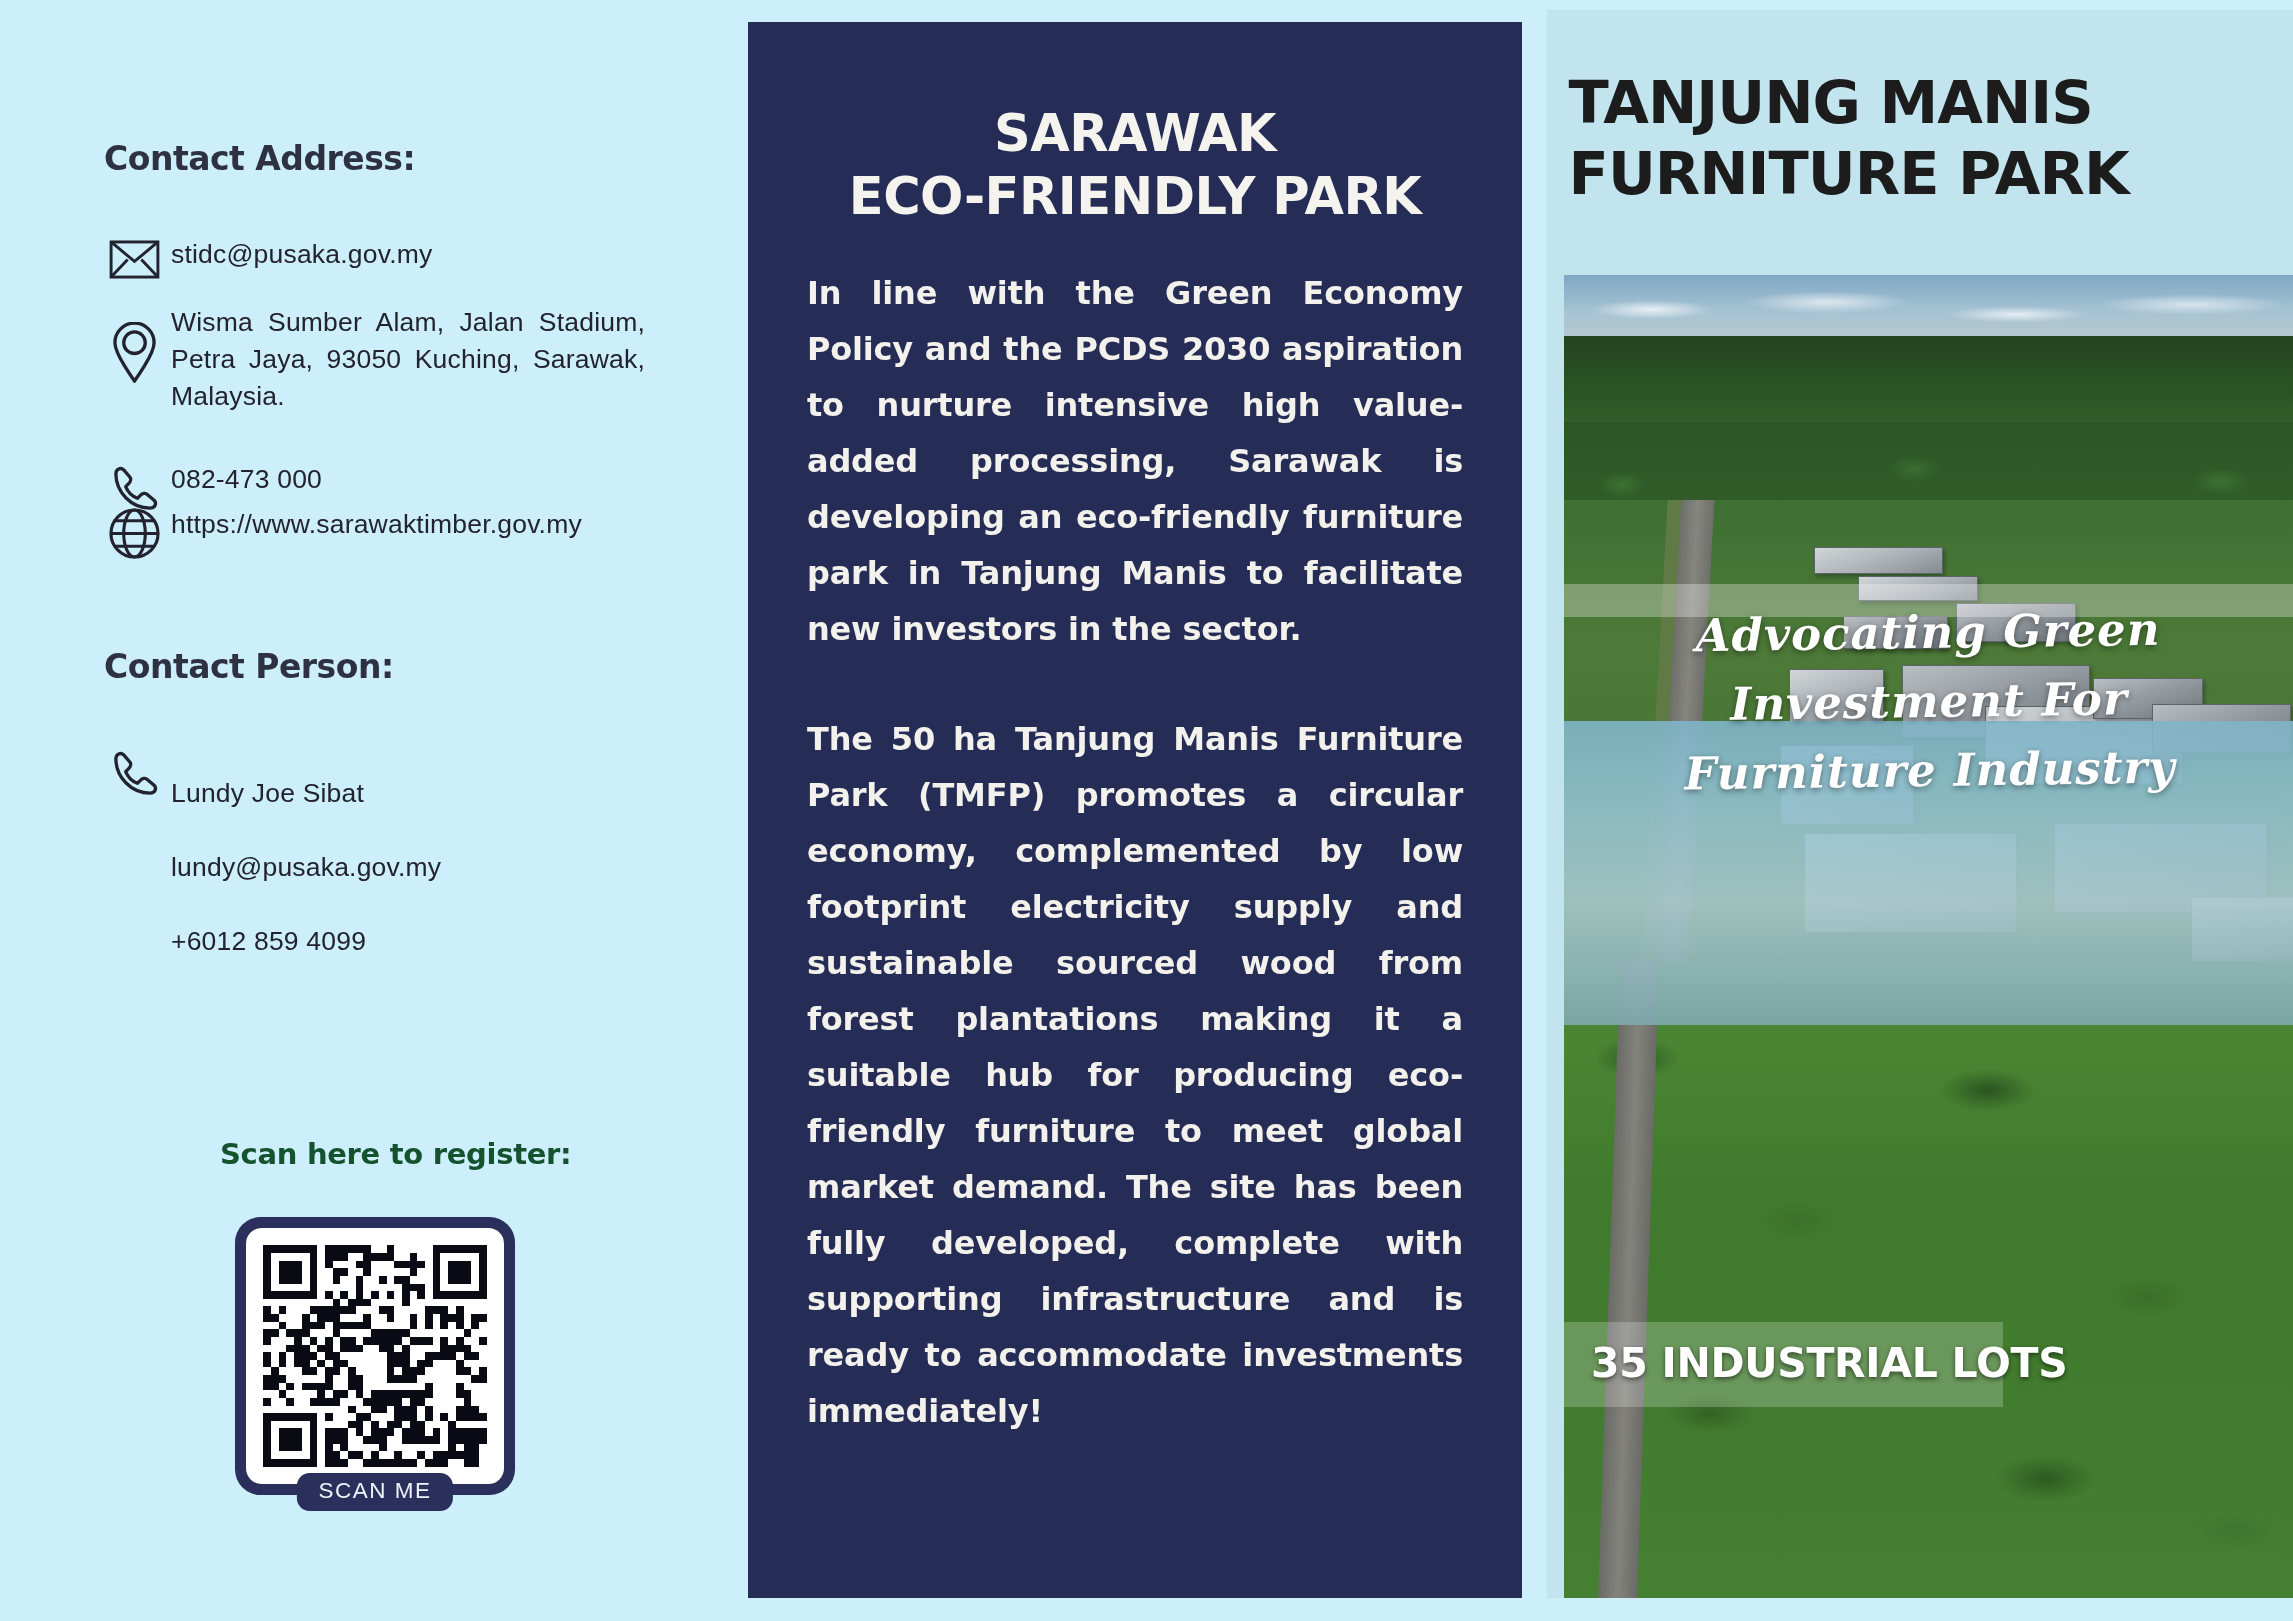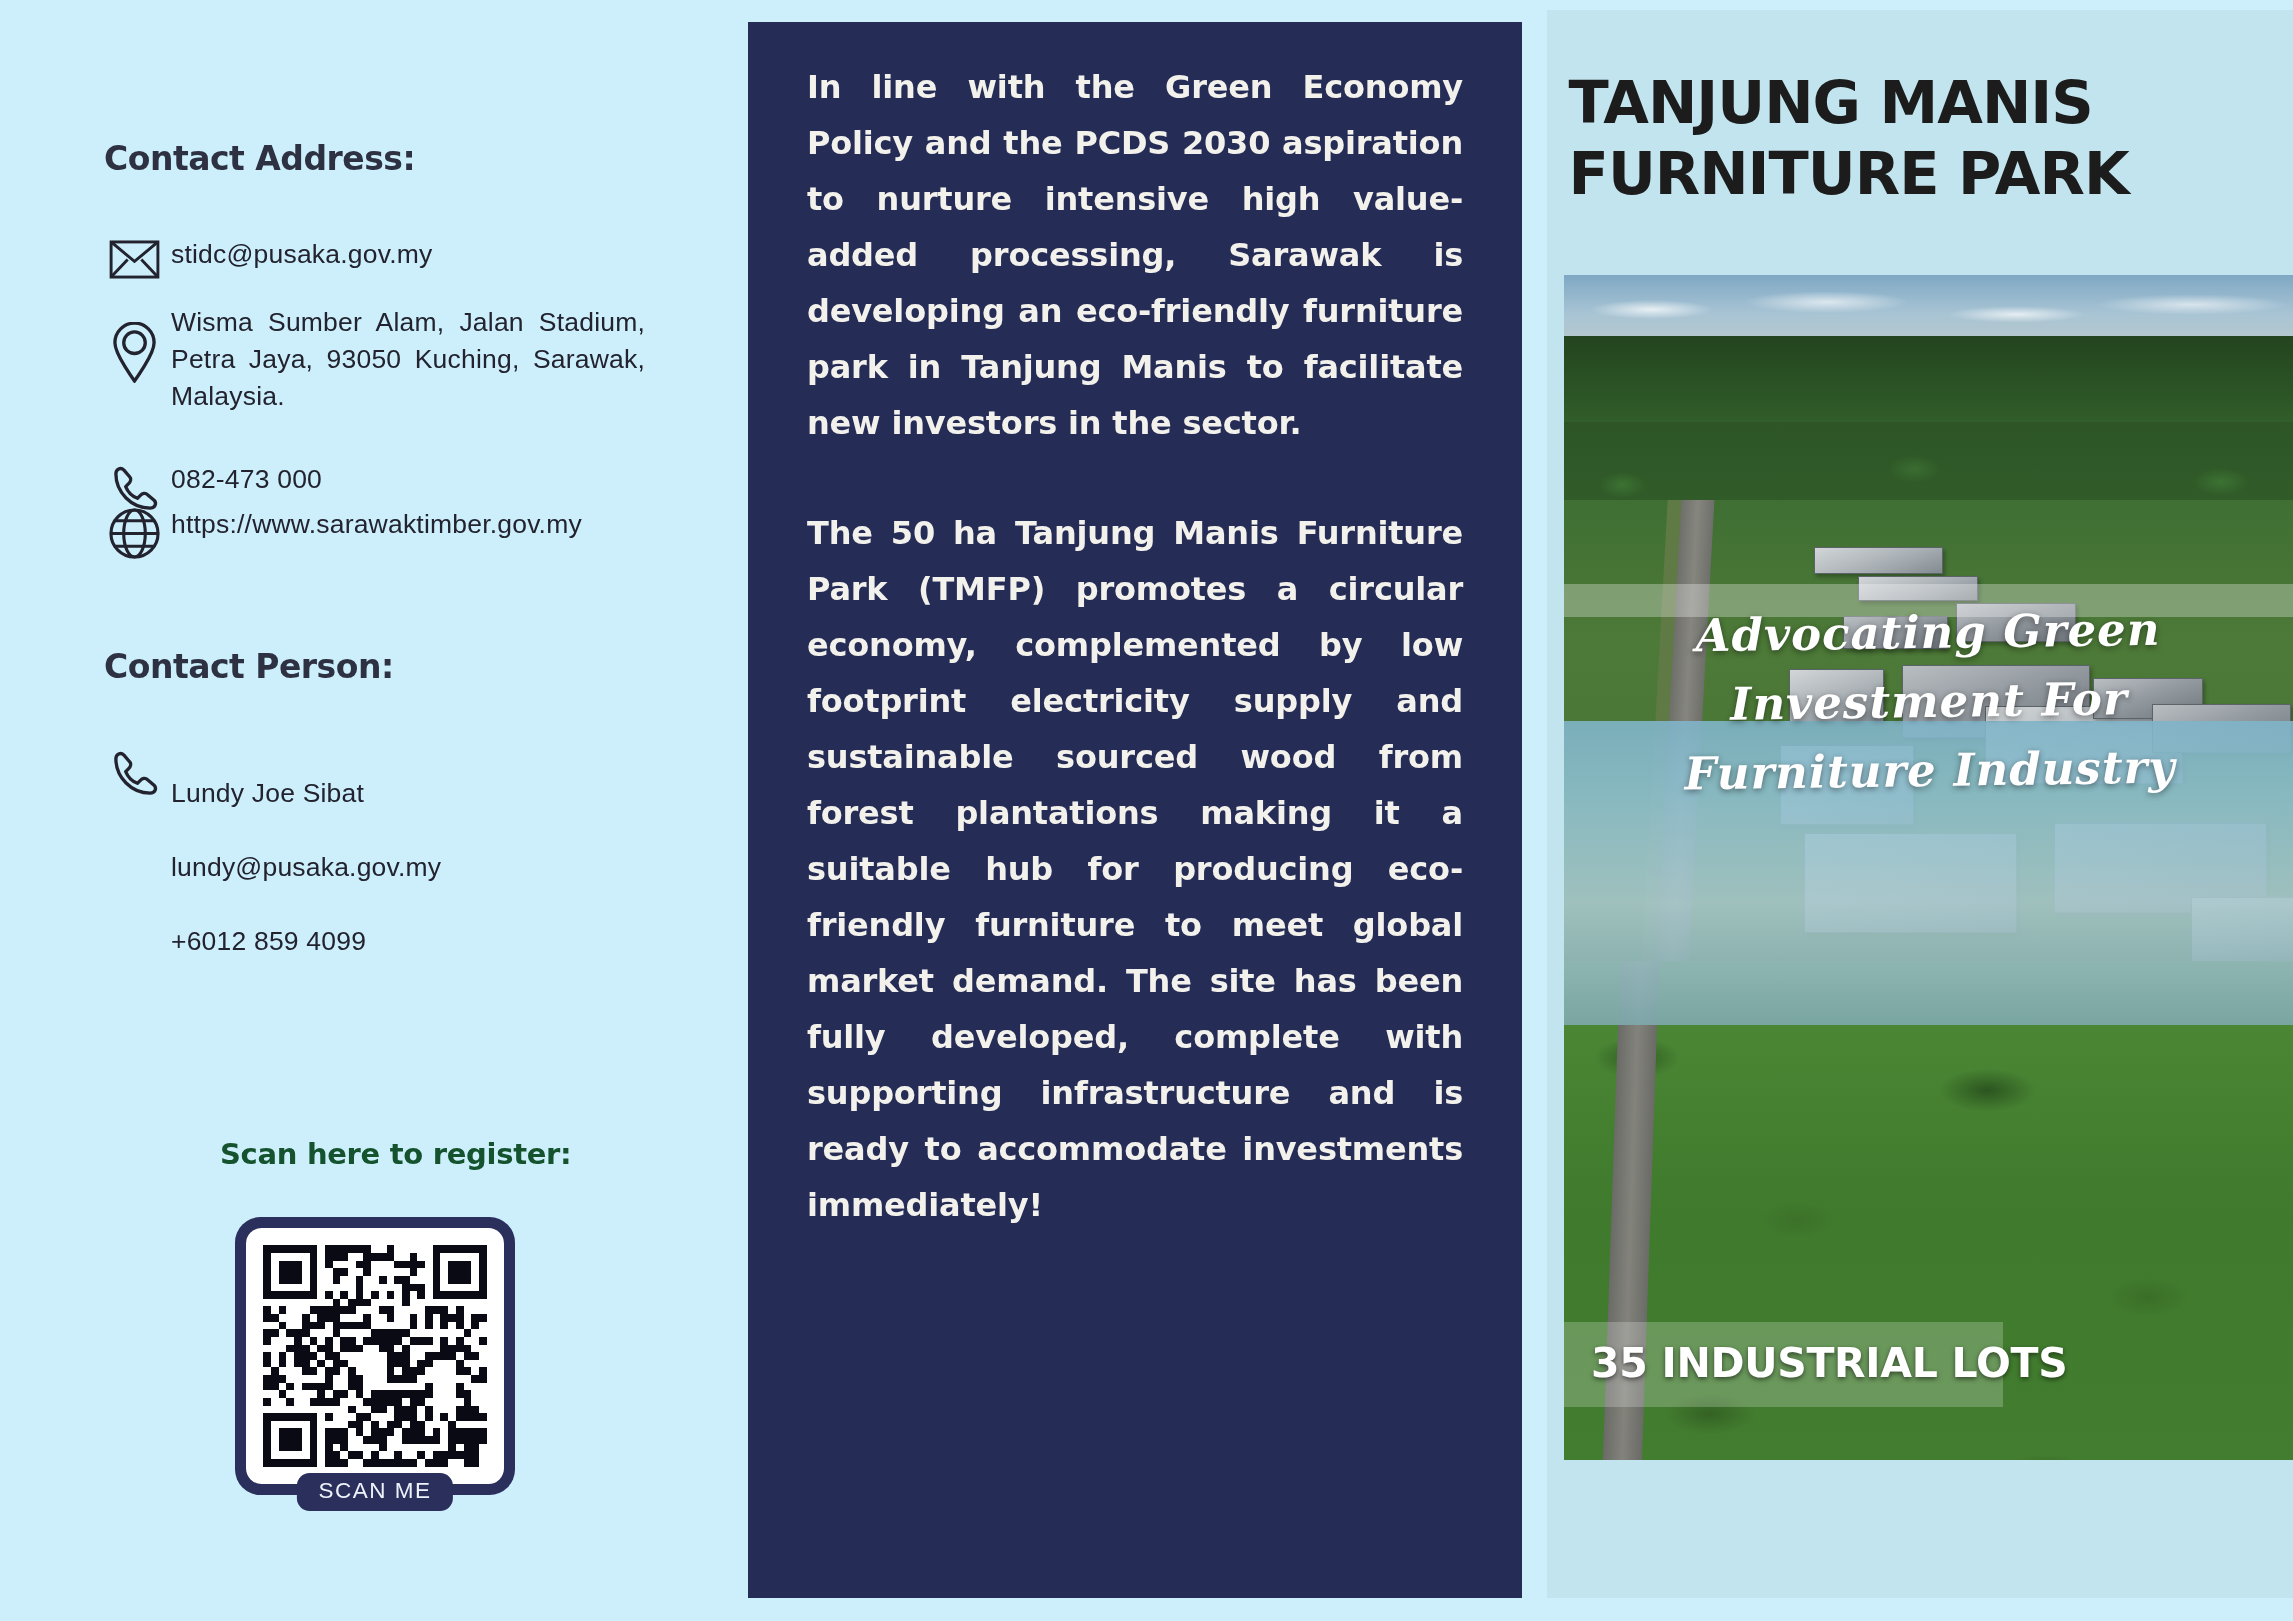--- a/index.html
+++ b/index.html
@@ -183,21 +183,21 @@
     line-height: 71px;
     color: #1c1c1c;
     letter-spacing: -1px;
     white-space: pre-line;
   }
 
   
   .photo {
     position: absolute;
     left: 16.7px; top: 265px;
-    width: 730px; height: 1185px;
+    width: 730px; height: 1323px;
     overflow: hidden;
     background: #2f5d34;
   }
   .photo-sky {
     position: absolute; left:0; top:0; width:100%; height:71px;
     background: linear-gradient(#7fa8c4, #a8c4d4 55%, #b9c9cc 100%);
   }
   .photo-clouds {
     position:absolute; left:0; top:9.8px; width:100%; height:49px;
     background:
@@ -1218,20 +1218,22 @@
             <i class="on"></i>
             <i class="on"></i>
             <i></i>
           </div>
       </div>
       <div class="scan-me-badge">SCAN ME</div>
     </div>
   </div>
 
   <div class="panel-mid">
+    <h1 class="mid-title">SARAWAK
+ECO-FRIENDLY PARK</h1>
     <p class="mid-para p1">In line with the Green Economy Policy and the PCDS 2030 aspiration to nurture intensive high value-added processing, Sarawak is developing an eco-friendly furniture park in Tanjung Manis to facilitate new investors in the sector.</p>
     <p class="mid-para p2">The 50 ha Tanjung Manis Furniture Park (TMFP) promotes a circular economy, complemented by low footprint electricity supply and sustainable sourced wood from forest plantations making it a suitable hub for producing eco-friendly furniture to meet global market demand. The site has been fully developed, complete with supporting infrastructure and is ready to accommodate investments immediately!</p>
   </div>
 
   <div class="panel-right">
     <h1 class="right-title">TANJUNG MANIS
 FURNITURE PARK</h1>
 
     <div class="photo">
       <div class="photo-sky"></div>

